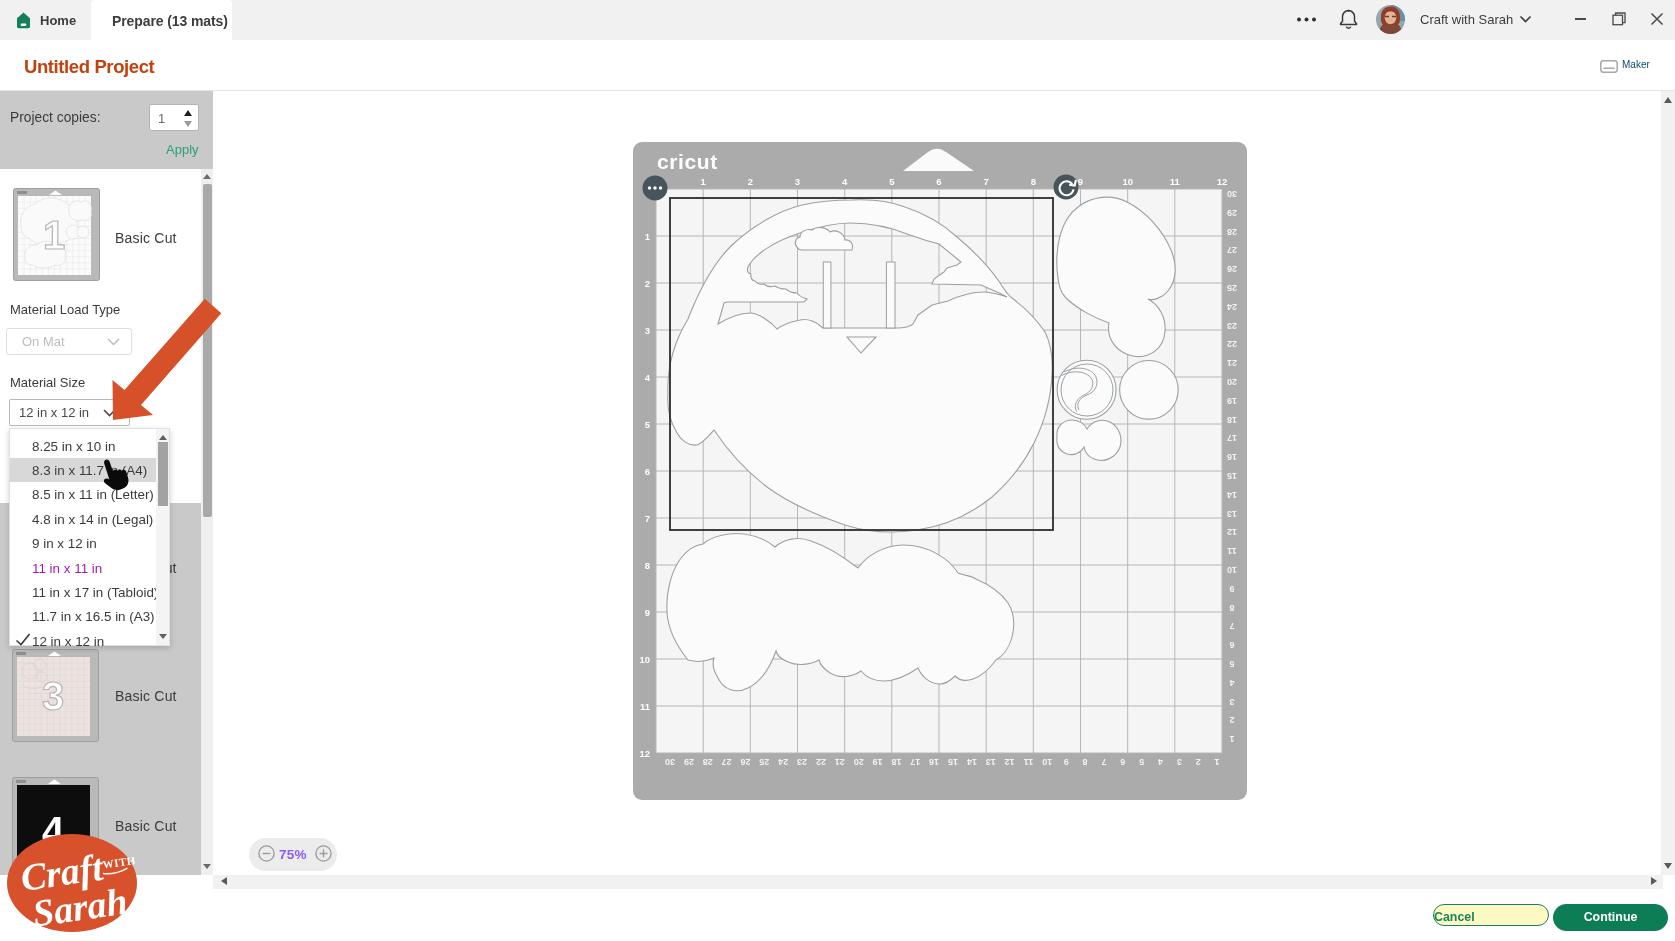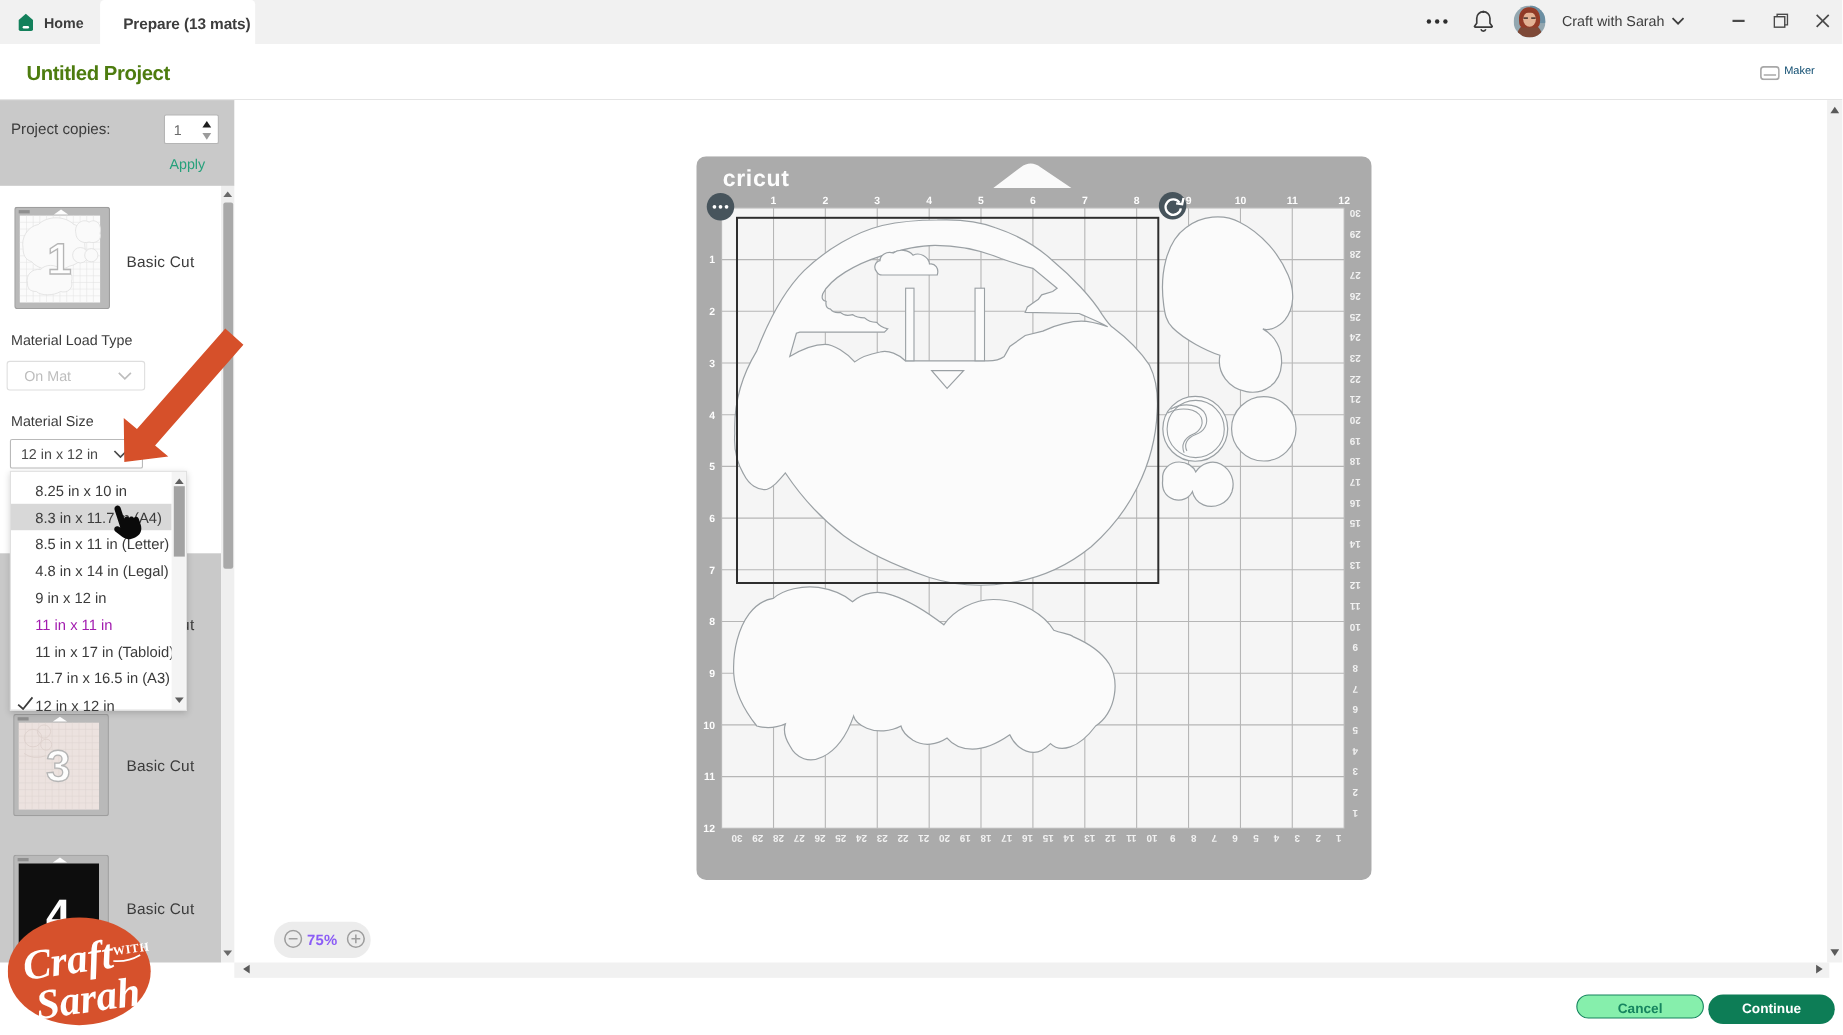--- a/index.html
+++ b/index.html
@@ -63,21 +63,21 @@
 <rect x="1" y="3.2" width="9.5" height="9.5" fill="none" stroke="#4a4a4a" stroke-width="1.3"></rect>
 <path d="M3.6 3.2 V1 H13 V10.6 H10.6" fill="none" stroke="#4a4a4a" stroke-width="1.3"></path>
   </svg>
 
 <svg class="abs" style="left:1650px;top:12px" width="14" height="14" viewBox="0 0 14 14">
 <path d="M1.5 1.5 L12.5 12.5 M12.5 1.5 L1.5 12.5" stroke="#4a4a4a" stroke-width="1.5"></path>
   </svg>
 
 <div class="abs" style="left:0;top:40px;width:1675px;height:51px;background:#fff;border-bottom:1px solid #e4e4e4"></div>
 
-<div class="abs" style="left:24px;top:56px;font-size:18.5px;font-weight:bold;color:#4d7c0f;letter-spacing:-0.4px">Untitled Project</div>
+<div class="abs" style="left:24px;top:56px;font-size:18.5px;font-weight:bold;color:#c2410c;letter-spacing:-0.4px">Untitled Project</div>
 
 <svg class="abs" style="left:1600px;top:60px" width="18" height="13" viewBox="0 0 18 13">
 <rect x="0.8" y="0.8" width="16.4" height="11.4" rx="2.6" fill="none" stroke="#a8a8a8" stroke-width="1.5"></rect>
 <path d="M3.4 8.2 h11.2" stroke="#a8a8a8" stroke-width="1.5"></path>
   </svg>
 
 <div class="abs" style="left:1622px;top:59px;font-size:10px;color:#0c4a6e">Maker</div>
 
 <div class="abs" style="left:213px;top:91px;width:1450px;height:784px;background:#fff"></div>
 
@@ -231,34 +231,34 @@
 <div class="abs" style="left:213px;top:875px;width:1450px;height:14px;background:#f1f1f1"></div>
 <div class="tri" style="left:221px;top:877px;border-top:4.5px solid transparent;border-bottom:4.5px solid transparent;border-right:6px solid #5a5a5a"></div>
 <div class="tri" style="left:1651px;top:877px;border-top:4.5px solid transparent;border-bottom:4.5px solid transparent;border-left:6px solid #5a5a5a"></div>
 
 <div class="abs" style="left:1661px;top:91px;width:14px;height:784px;background:#f1f1f1"></div>
 <div class="tri" style="left:1664px;top:97px;border-left:4.5px solid transparent;border-right:4.5px solid transparent;border-bottom:6px solid #5a5a5a"></div>
 <div class="tri" style="left:1664px;top:863px;border-left:4.5px solid transparent;border-right:4.5px solid transparent;border-top:6px solid #5a5a5a"></div>
 
 <div class="abs" style="left:0;top:889px;width:1675px;height:52px;background:#fff"></div>
 
-<div class="abs" style="left:1433px;top:904px;width:116px;height:22px;border:1.4px solid #16845f;border-radius:13.5px;background:#86efac;color:#16845f;font-size:12.4px;font-weight:bold;text-align:center;line-height:24px">Cancel</div>
+<div class="abs" style="left:1433px;top:904px;width:116px;height:22px;border:1.4px solid #16845f;border-radius:13.5px;background:#fef9c3;color:#16845f;font-size:12.4px;font-weight:bold;text-align:left;line-height:24px">Cancel</div>
 
 <div class="abs" style="left:1553px;top:904px;width:115px;height:27px;border-radius:13.5px;background:#0d7d56;color:#fff;font-size:12.4px;font-weight:bold;text-align:center;line-height:27px">Continue</div>
 
 <div class="abs" style="left:0;top:91px;width:213px;height:78px;background:#c9c9c9"></div>
 
 <div class="abs" style="left:10px;top:110px;font-size:13.8px;color:#3b3b3b">Project copies:</div>
 
 <div class="abs" style="left:149px;top:104px;width:50px;height:27px;background:#fff;border:1px solid #b5b5b5;border-radius:2px"></div>
 <div class="abs" style="left:158px;top:111px;font-size:13px;color:#6a6a6a">1</div>
 <div class="tri" style="left:184px;top:110px;border-left:4.5px solid transparent;border-right:4.5px solid transparent;border-bottom:6.5px solid #1e1e1e"></div>
 <div class="tri" style="left:184px;top:121px;border-left:4.5px solid transparent;border-right:4.5px solid transparent;border-top:6.5px solid #9b9b9b"></div>
 
-<div class="abs" style="left:154px;top:142px;font-size:13px;color:#26a17b">Apply</div>
+<div class="abs" style="left:166px;top:142px;font-size:13px;color:#26a17b">Apply</div>
 
 <div class="abs" style="left:0;top:169px;width:201px;height:334px;background:#fff"></div>
 
 <div class="abs" style="left:0;top:503px;width:201px;height:372px;background:#c9c9c9"></div>
 
 <svg class="abs" style="left:13px;top:188px" width="87" height="93" viewBox="0 0 87 93">
 <rect x="0.5" y="0.5" width="86" height="92" rx="2" fill="#b9b9b9" stroke="#9e9e9e"></rect>
 <path d="M36 7 L42.5 2.5 L49 7 Z" fill="#fdfdfd"></path>
 <rect x="4" y="3" width="10" height="3" fill="#8f8f8f"></rect>
 <rect x="5" y="8" width="73" height="79" fill="#fbfbfb"></rect>

